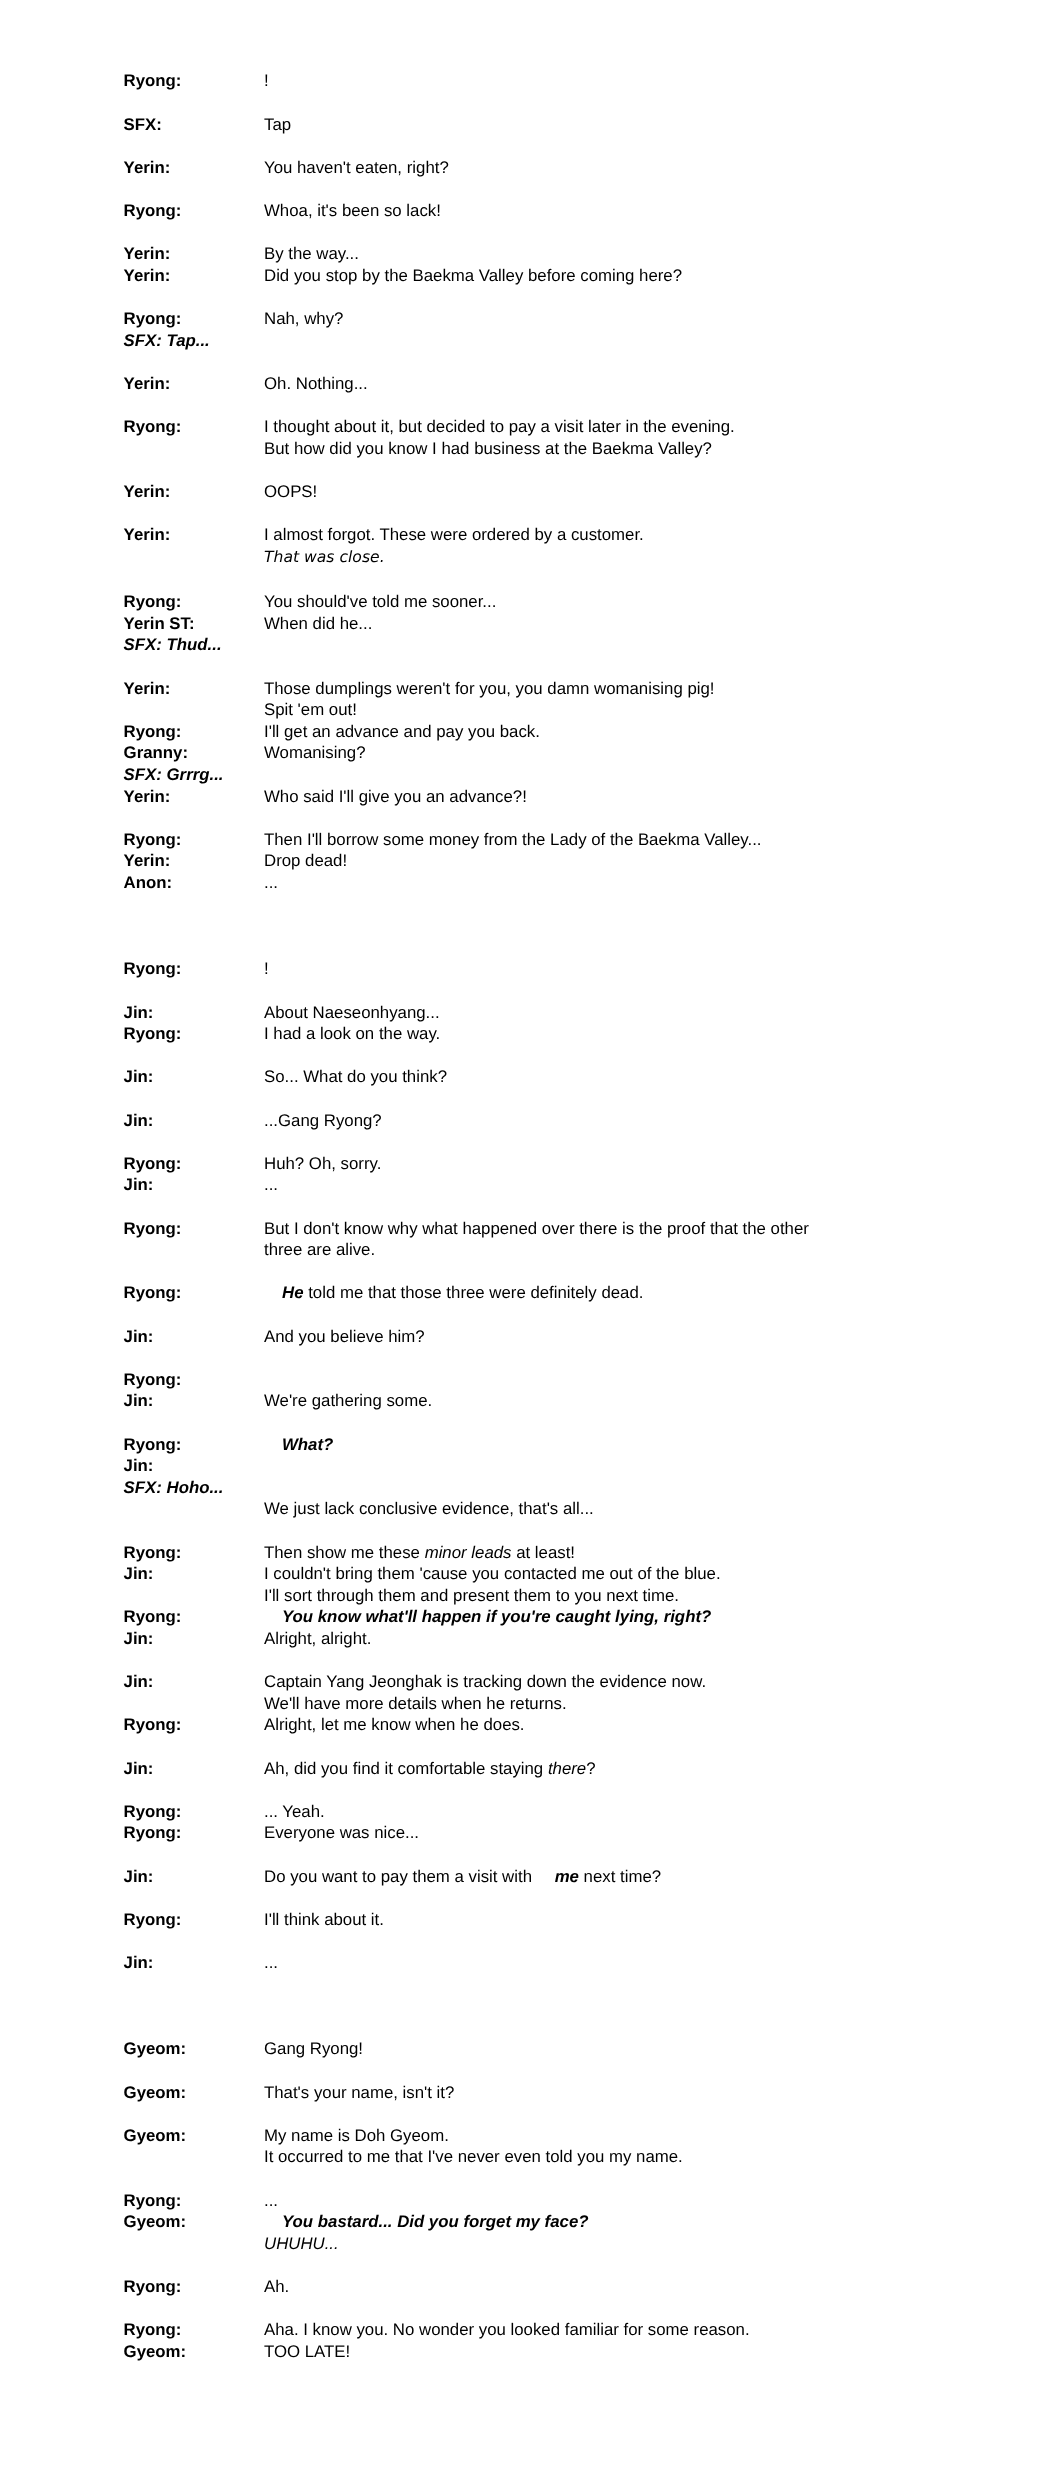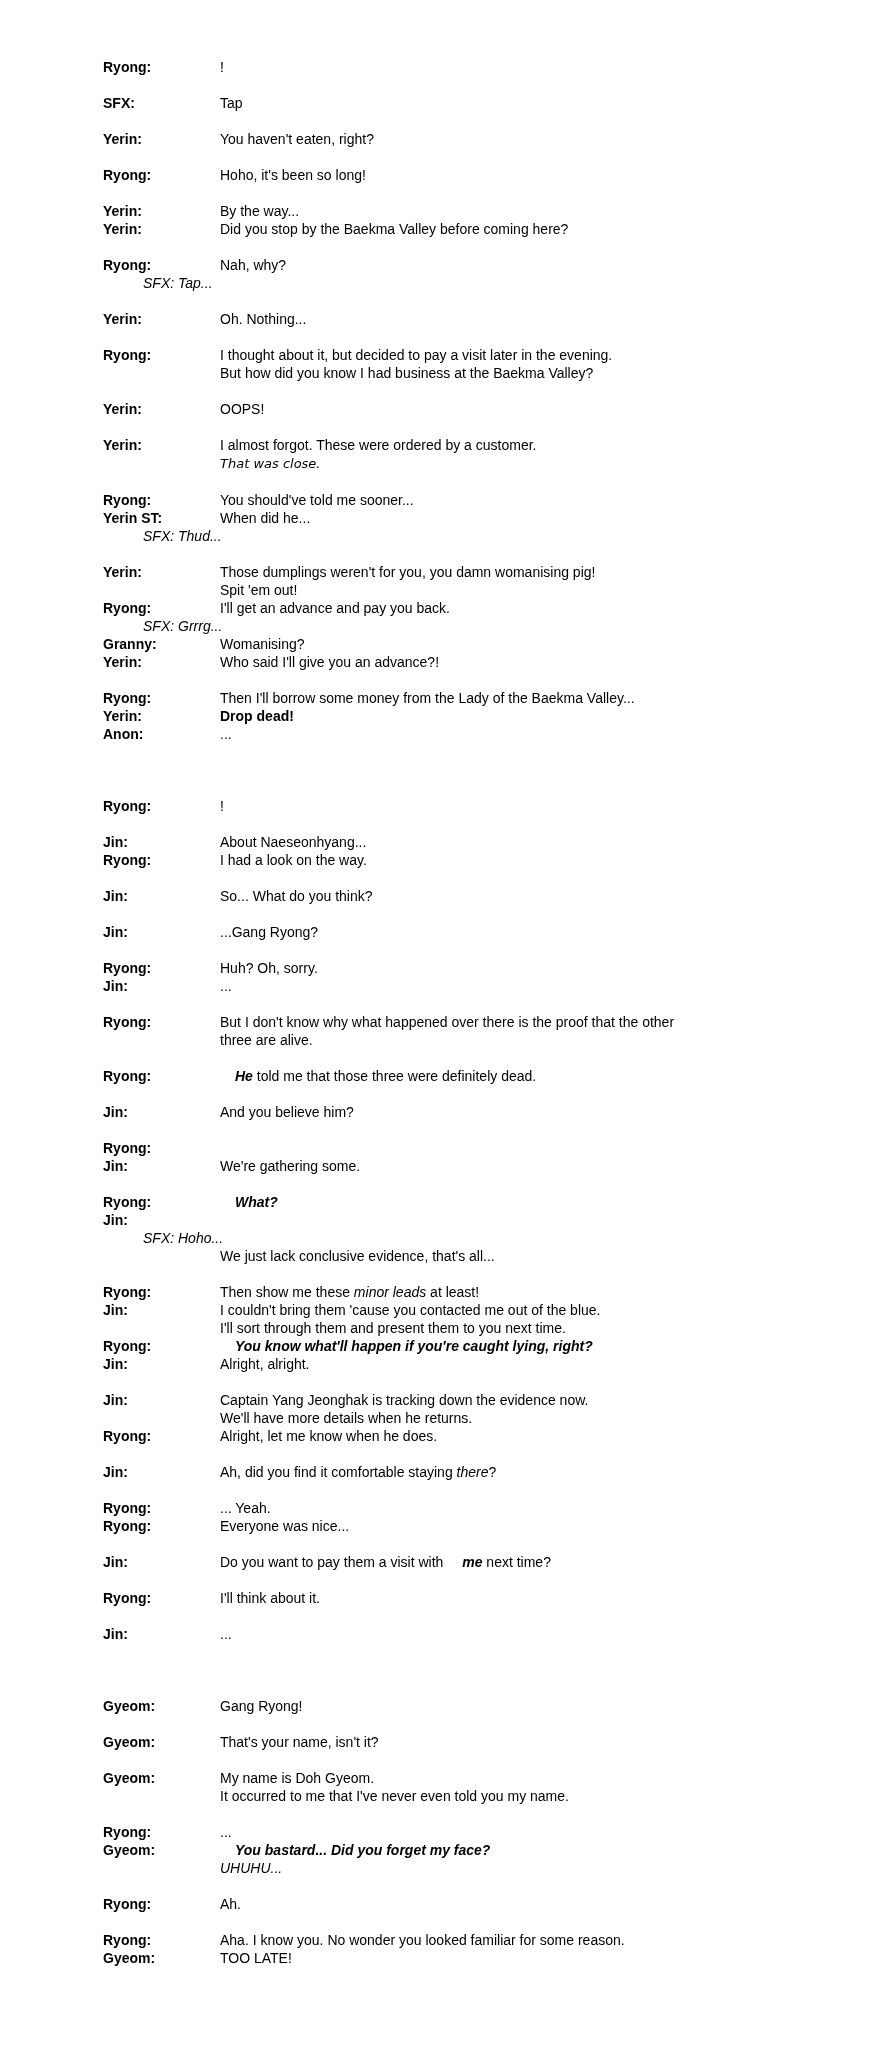--- a/index.html
+++ b/index.html
@@ -31,30 +31,29 @@
     line-height: 18px;
     min-height: 18px;
   }
   .spk {
     flex: 0 0 117px;
     width: 117px;
     font-weight: bold;
     white-space: nowrap;
   }
   .spk.sfx {
-    font-weight: normal;
+    font-weight: bold;
     font-style: italic;
-    margin-left: 40px;
   }
   .dlg {
     flex: 1 1 auto;
     white-space: pre-wrap;
   }
   .st-n { }
-  .st-b  { font-weight: bold; margin-top: 23px; }
+  .st-b  { font-weight: normal; margin-top: 23px; }
   .st-i  { font-style: italic; }
   .st-bi { font-weight: bold; font-style: italic; margin-left: 15px; }
   .st-c  { font-family: "DejaVu Sans", sans-serif; font-style: italic; font-size: 13px; }
 </style>
 </head>
 <body>
 
 <div class="doc" id="script-doc">
     <div class="block">
       <div class="line">
@@ -70,21 +69,21 @@
     </div>
     <div class="block">
       <div class="line">
         <span class="spk">Yerin:</span>
         <span class="dlg"><span class="st-n">You haven't eaten, right?</span></span>
       </div>
     </div>
     <div class="block">
       <div class="line">
         <span class="spk">Ryong:</span>
-        <span class="dlg"><span class="st-n">Hoho, it's been so long!</span></span>
+        <span class="dlg"><span class="st-n">Whoa, it's been so lack!</span></span>
       </div>
     </div>
     <div class="block">
       <div class="line">
         <span class="spk">Yerin:</span>
         <span class="dlg"><span class="st-n">By the way...</span></span>
       </div>
       <div class="line">
         <span class="spk">Yerin:</span>
         <span class="dlg"><span class="st-n">Did you stop by the Baekma Valley before coming here?</span></span>
@@ -153,26 +152,26 @@
       </div>
       <div class="line">
         <span class="spk"></span>
         <span class="dlg"><span class="st-n">Spit 'em out!</span></span>
       </div>
       <div class="line">
         <span class="spk">Ryong:</span>
         <span class="dlg"><span class="st-n">I'll get an advance and pay you back.</span></span>
       </div>
       <div class="line">
+        <span class="spk">Granny:</span>
+        <span class="dlg"><span class="st-n">Womanising?</span></span>
+      </div>
+      <div class="line">
         <span class="spk sfx">SFX: Grrrg...</span>
         <span class="dlg"></span>
-      </div>
-      <div class="line">
-        <span class="spk">Granny:</span>
-        <span class="dlg"><span class="st-n">Womanising?</span></span>
       </div>
       <div class="line">
         <span class="spk">Yerin:</span>
         <span class="dlg"><span class="st-n">Who said I'll give you an advance?!</span></span>
       </div>
     </div>
     <div class="block">
       <div class="line">
         <span class="spk">Ryong:</span>
         <span class="dlg"><span class="st-n">Then I'll borrow some money from the Lady of the Baekma Valley...</span></span>

